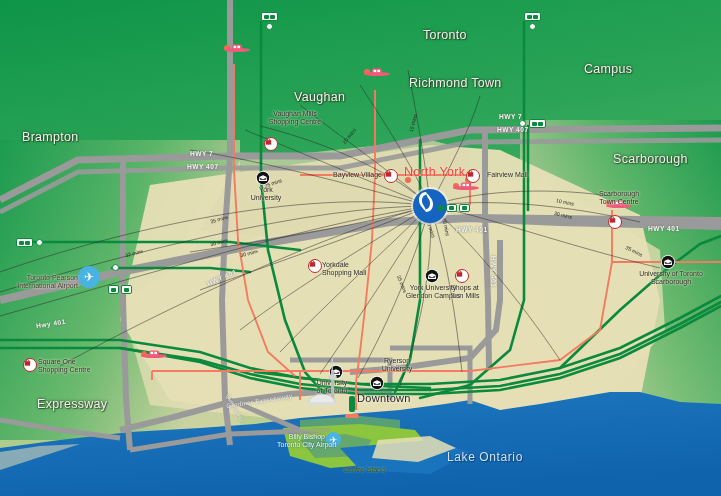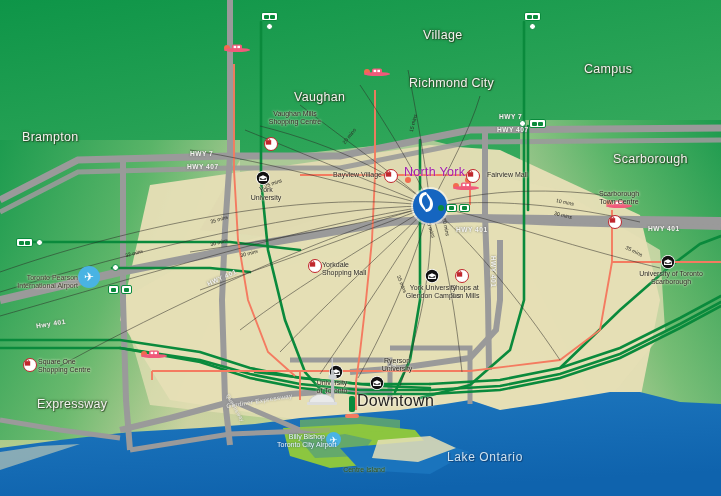--- a/index.html
+++ b/index.html
@@ -9,21 +9,21 @@
   }
   #map svg{position:absolute;left:0;top:0;}
   .lbl{position:absolute;white-space:nowrap;pointer-events:none;}
 
   
   .place{
     color:#f3f3ef;font-weight:400;letter-spacing:.3px;
     text-shadow:0 0 2px rgba(40,60,30,.9),0 0 3px rgba(40,60,30,.6),1px 1px 0 rgba(30,50,20,.5);
   }
   .place.big{font-size:12.5px;}
-  .place.dt{font-size:16px;color:#23221e;text-shadow:0 0 2px rgba(255,255,255,.85),0 0 4px rgba(255,255,255,.6);}
+  .place.dt{font-size:11px;color:#23221e;text-shadow:0 0 2px rgba(255,255,255,.85),0 0 4px rgba(255,255,255,.6);}
   .poi{
     font-size:7px;line-height:8.4px;color:#2c2a26;text-align:center;
     text-shadow:0 0 2px rgba(245,240,215,.95),0 0 3px rgba(245,240,215,.8);
   }
   .hwy{
     font-size:6.6px;font-weight:700;color:#f2f2ee;letter-spacing:.5px;
     text-shadow:0 0 2px rgba(90,90,90,.9);
   }
   .lake{
     font-size:12px;color:#cfe3f2;letter-spacing:.6px;
@@ -200,25 +200,25 @@
       <path d="M430,206 C380,220 300,236 190,252"></path>
       <path d="M430,206 C400,178 340,146 260,126"></path>
       <path d="M430,206 C448,170 470,130 480,96"></path>
     </g>
 
     <path d="M300,420 L360,416 L400,420 L400,430 L330,434 L300,430 Z" fill="#8cc63f" opacity="0.55"></path>
   </svg>
 
   <div class="lbl place big" style="left:22px;top:130px">Brampton</div>
   <div class="lbl place big" style="left:294px;top:90px">Vaughan</div>
-  <div class="lbl place big" style="left:423px;top:28px">Village</div>
-  <div class="lbl place big" style="left:409px;top:76px">Richmond City</div>
+  <div class="lbl place big" style="left:423px;top:28px">Toronto</div>
+  <div class="lbl place big" style="left:409px;top:76px">Richmond Town</div>
   <div class="lbl place big" style="left:584px;top:62px">Campus</div>
   <div class="lbl place big" style="left:613px;top:152px">Scarborough</div>
-  <div class="lbl place big" style="left:404px;top:165px;color:#a21caf;text-shadow:0 0 2px rgba(240,236,210,.95)">North York</div>
+  <div class="lbl place big" style="left:404px;top:165px;color:#ef4444;text-shadow:0 0 2px rgba(240,236,210,.95)">North York</div>
   <div class="lbl place big" style="left:37px;top:397px">Expressway</div>
   <div class="lbl place dt" style="left:357px;top:392px">Downtown</div>
   <div class="lbl lake" style="left:447px;top:450px">Lake Ontario</div>
 
   <div class="lbl hwy" style="left:190px;top:150px">HWY 7</div>
   <div class="lbl hwy" style="left:187px;top:163px">HWY 407</div>
   <div class="lbl hwy" style="left:499px;top:113px">HWY 7</div>
   <div class="lbl hwy" style="left:497px;top:126px">HWY 407</div>
   <div class="lbl hwy" style="left:456px;top:226px">HWY 401</div>
   <div class="lbl hwy" style="left:648px;top:225px">HWY 401</div>

